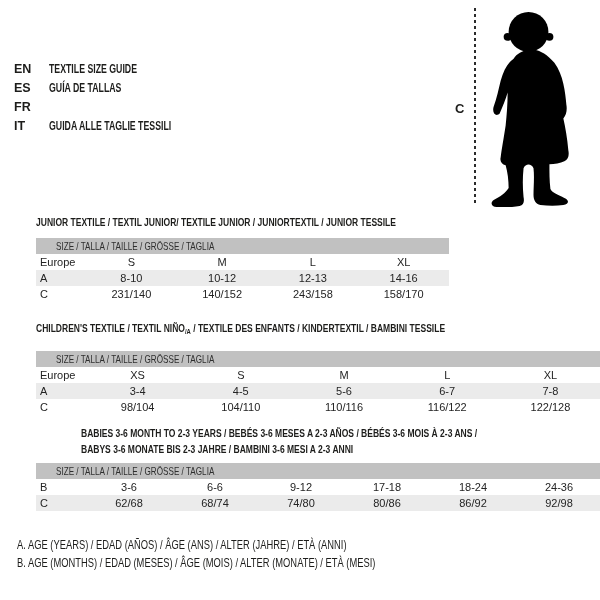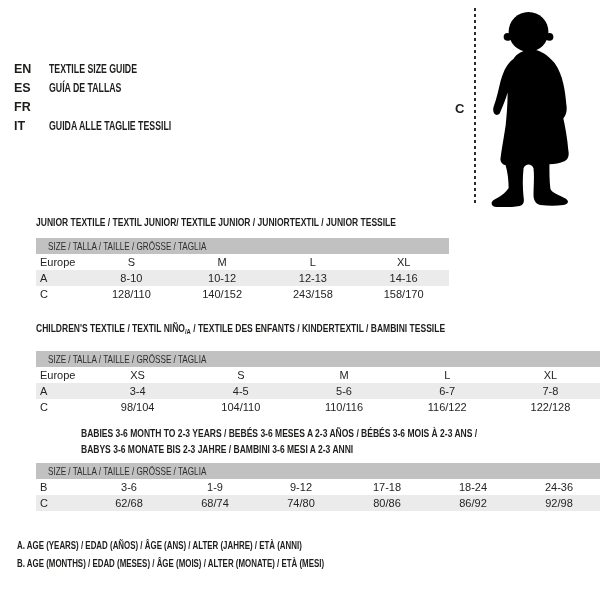--- a/index.html
+++ b/index.html
@@ -29,29 +29,29 @@
   .section{position:absolute;left:17px;margin-left:19px;}
   .sec-junior{top:215px;width:413px;}
   .sec-children{top:321px;width:566px;}
   .sec-babies{top:425px;width:566px;}
   .heading{font-size:11.5px;font-weight:700;line-height:14px;white-space:nowrap;}
   .heading2{font-size:11.5px;font-weight:700;line-height:16px;white-space:nowrap;padding-left:45px;}
   .sub{font-size:8px;vertical-align:-2px;}
   .tbl{width:100%;}
   .mt9{margin-top:9px;} .mt12{margin-top:12px;} .mt6{margin-top:6px;}
   .sizebar{height:16px;background:#c1c1c1;display:flex;align-items:center;}
-  .sizebar .bar-text{font-size:11px;color:#2e2e2e;padding-left:12px;}
+  .sizebar .bar-text{font-size:11px;color:#2e2e2e;padding-left:20px;}
   .trow{display:flex;align-items:center;height:16px;font-size:11px;color:#242424;}
   .trow.alt{background:#ebebeb;}
   .tlabel{width:50px;padding-left:4px;box-sizing:border-box;}
   .tcell{flex:1;text-align:center;}
 
   
   .notes{left:17px;top:536px;}
-  .note{line-height:18px;font-size:11px;font-weight:700;white-space:nowrap;}
+  .note{line-height:18px;font-size:13px;font-weight:400;white-space:nowrap;}
 </style>
 </head>
 <body>
 
 <div class="abs langs">
   <div class="lrow">
     <span class="lcode">EN</span>
     <span class="ltitle"><span class="sq70">TEXTILE SIZE GUIDE</span></span>
   </div>
   <div class="lrow">
@@ -106,21 +106,21 @@
     </div>
     <div class="trow alt">
       <span class="tlabel">A</span>
       <span class="tcell">8-10</span>
       <span class="tcell">10-12</span>
       <span class="tcell">12-13</span>
       <span class="tcell">14-16</span>
     </div>
     <div class="trow">
       <span class="tlabel">C</span>
-      <span class="tcell">128/110</span>
+      <span class="tcell">231/140</span>
       <span class="tcell">140/152</span>
       <span class="tcell">243/158</span>
       <span class="tcell">158/170</span>
     </div>
   </div>
 </div>
 
 <div class="section sec-children">
   <div class="heading">
     <span class="sq74"><span>CHILDREN'S TEXTILE / TEXTIL NIÑO</span><span class="sub">/A</span><span> / TEXTILE DES ENFANTS / KINDERTEXTIL / BAMBINI TESSILE</span></span>
@@ -159,21 +159,21 @@
 <div class="section sec-babies">
   <div class="heading2"><span class="sq74">BABIES 3-6 MONTH TO 2-3 YEARS / BEBÉS 3-6 MESES A 2-3 AÑOS / BÉBÉS 3-6 MOIS À 2-3 ANS /</span></div>
   <div class="heading2"><span class="sq74">BABYS 3-6 MONATE BIS 2-3 JAHRE / BAMBINI 3-6 MESI A 2-3 ANNI</span></div>
   <div class="tbl mt6">
     <div class="sizebar">
       <span class="bar-text"><span class="sq74">SIZE / TALLA / TAILLE / GRÖSSE / TAGLIA</span></span>
     </div>
     <div class="trow">
       <span class="tlabel">B</span>
       <span class="tcell">3-6</span>
-      <span class="tcell">1-9</span>
+      <span class="tcell">6-6</span>
       <span class="tcell">9-12</span>
       <span class="tcell">17-18</span>
       <span class="tcell">18-24</span>
       <span class="tcell">24-36</span>
     </div>
     <div class="trow alt">
       <span class="tlabel">C</span>
       <span class="tcell">62/68</span>
       <span class="tcell">68/74</span>
       <span class="tcell">74/80</span>

